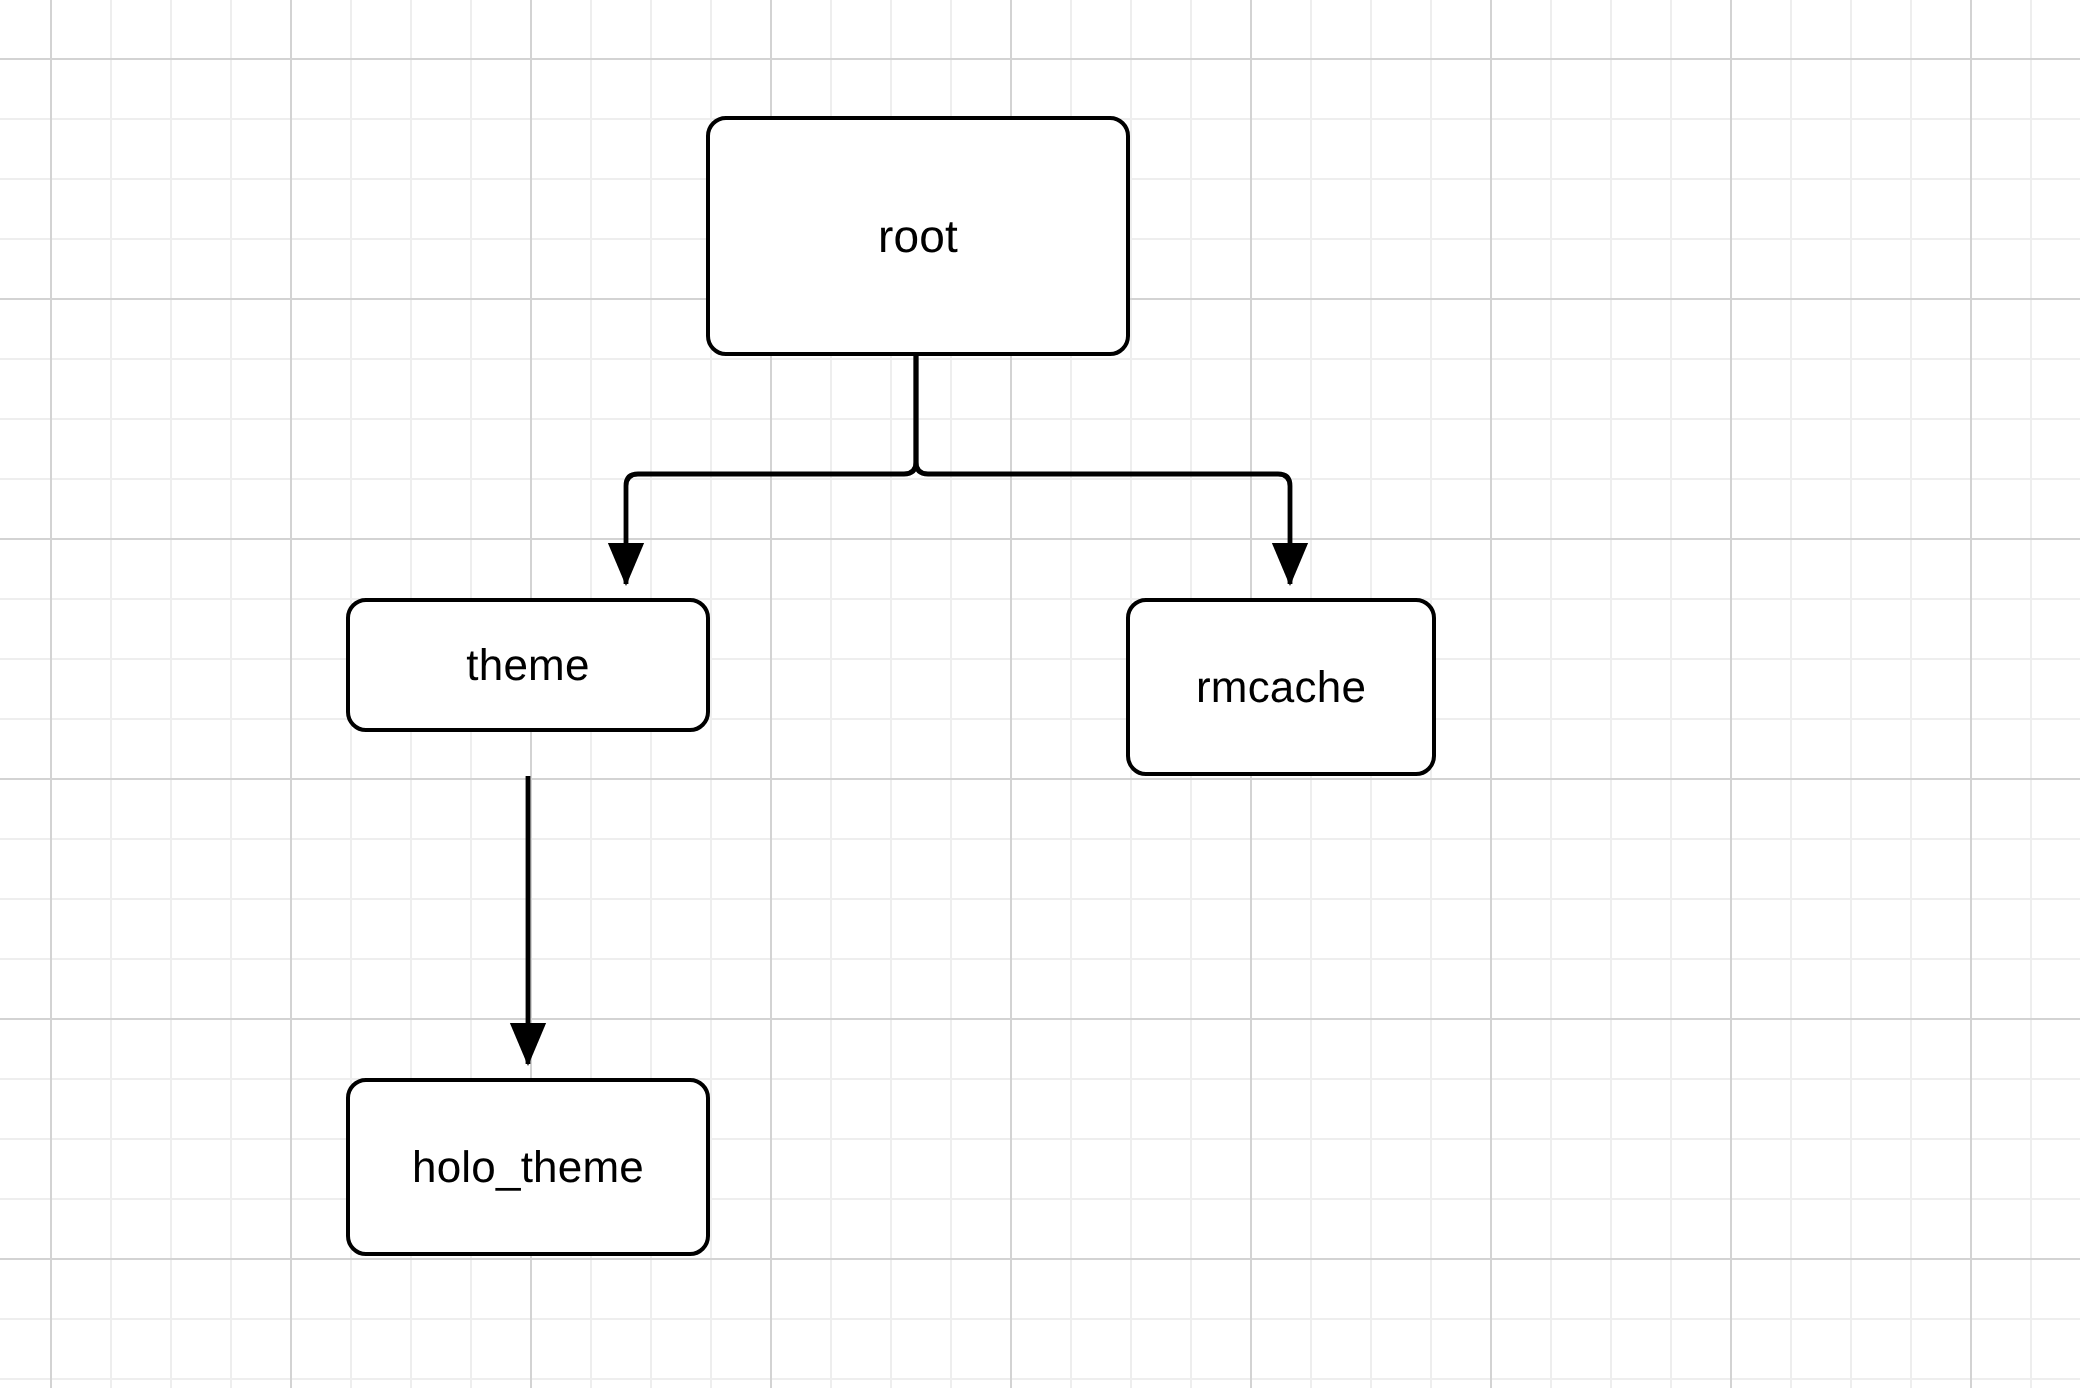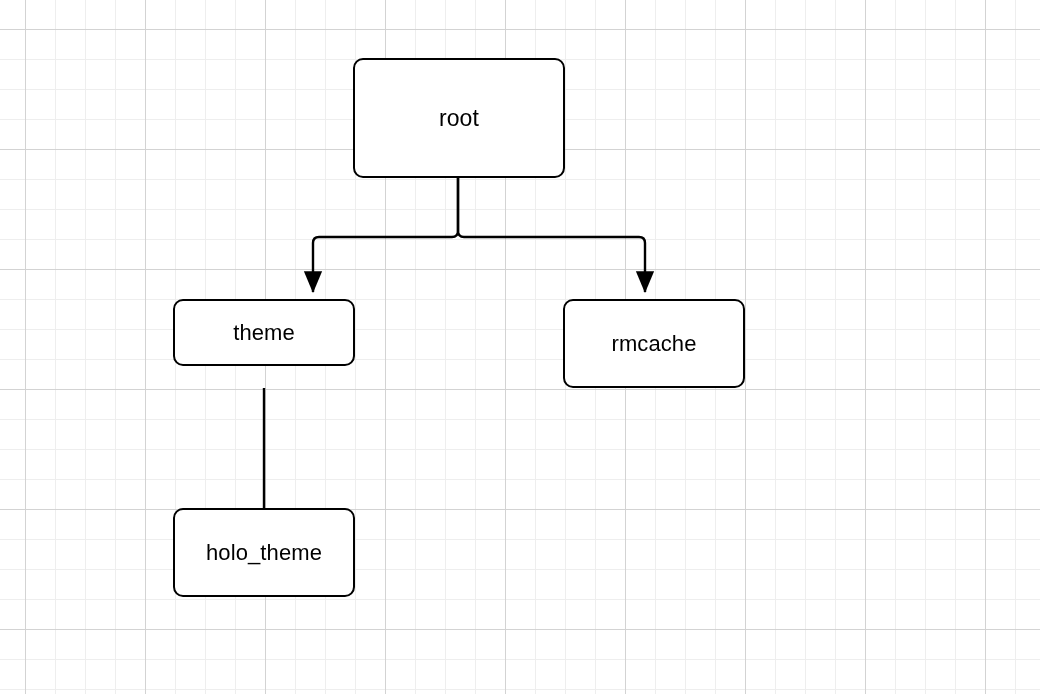--- a/index.html
+++ b/index.html
@@ -55,22 +55,22 @@
     font-size: 22px;
     line-height: 1;
     color: #000000;
     letter-spacing: 0.1px;
     white-space: nowrap;
     user-select: none;
   }
   #node-root   { left: 353px; top: 58px;  width: 212px; height: 120px; }
   #node-root .node-label { font-size: 23px; }
   #node-theme  { left: 173px; top: 299px; width: 182px; height: 67px; }
-  #node-rmcache{ left: 563px; top: 299px; width: 182px; height: 89px; }
-  #node-holo   { left: 173px; top: 508px; width: 182px; height: 89px; }
+  #node-rmcache{ left: 563px; top: 299px; width: 155px; height: 89px; }
+  #node-holo   { left: 173px; top: 539px; width: 182px; height: 89px; }
 </style>
 </head>
 <body>
 
 <div id="canvas">
 
   <svg id="edge-layer" viewBox="0 0 1040 694" xmlns="http://www.w3.org/2000/svg">
     <defs>
       <marker id="arrowhead" markerWidth="10" markerHeight="10" refX="8.6" refY="4" orient="auto" markerUnits="strokeWidth">
         <path d="M 0 0.2 L 9 4 L 0 7.8 z" fill="#000000"></path>

